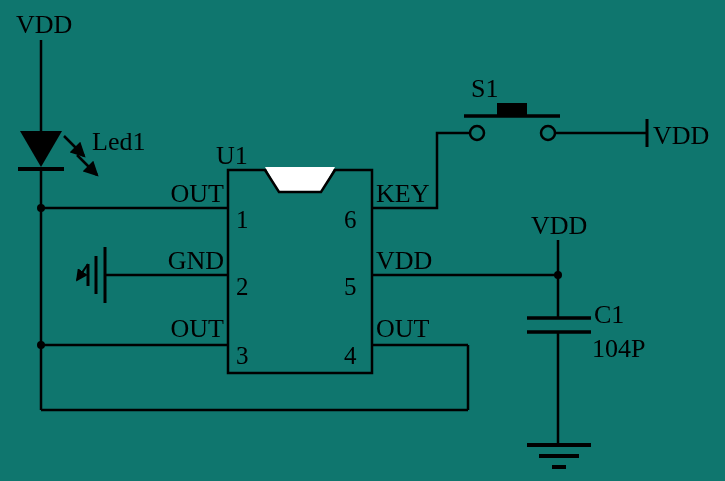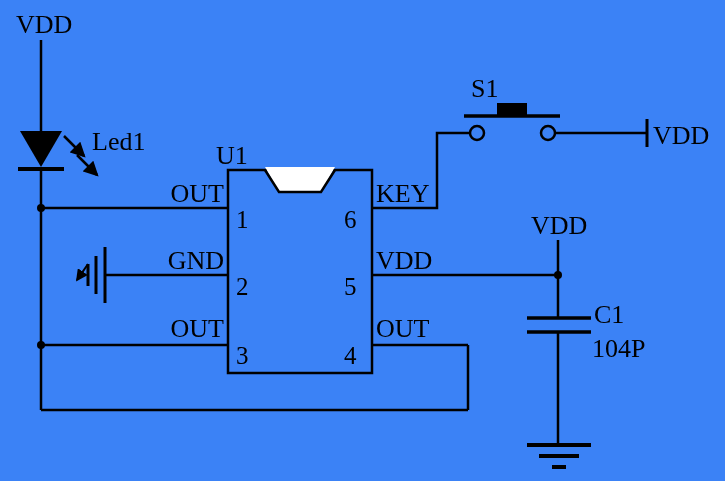--- a/index.html
+++ b/index.html
@@ -1,16 +1,16 @@
 <!DOCTYPE html>
 <html><head>
 <meta charset="utf-8">
 <style>
   html,body{margin:0;padding:0;background:#ffffff;}
-  .canvas{width:725px;height:481px;background:#3b82f6;position:relative;overflow:hidden;}
+  .canvas{width:725px;height:481px;background:#0f766e;position:relative;overflow:hidden;}
   svg{display:block;}
   text{font-family:"Liberation Serif","DejaVu Serif",serif;font-size:26px;fill:#000;}
   .pin-num{font-size:25px;}
   .wire{stroke:#000;stroke-width:2.5;fill:none;}
   .thick{stroke:#000;stroke-width:3.5;fill:none;}
   .outline{stroke:#000;stroke-width:2.5;fill:none;}
 </style>
 </head>
 <body>
 

